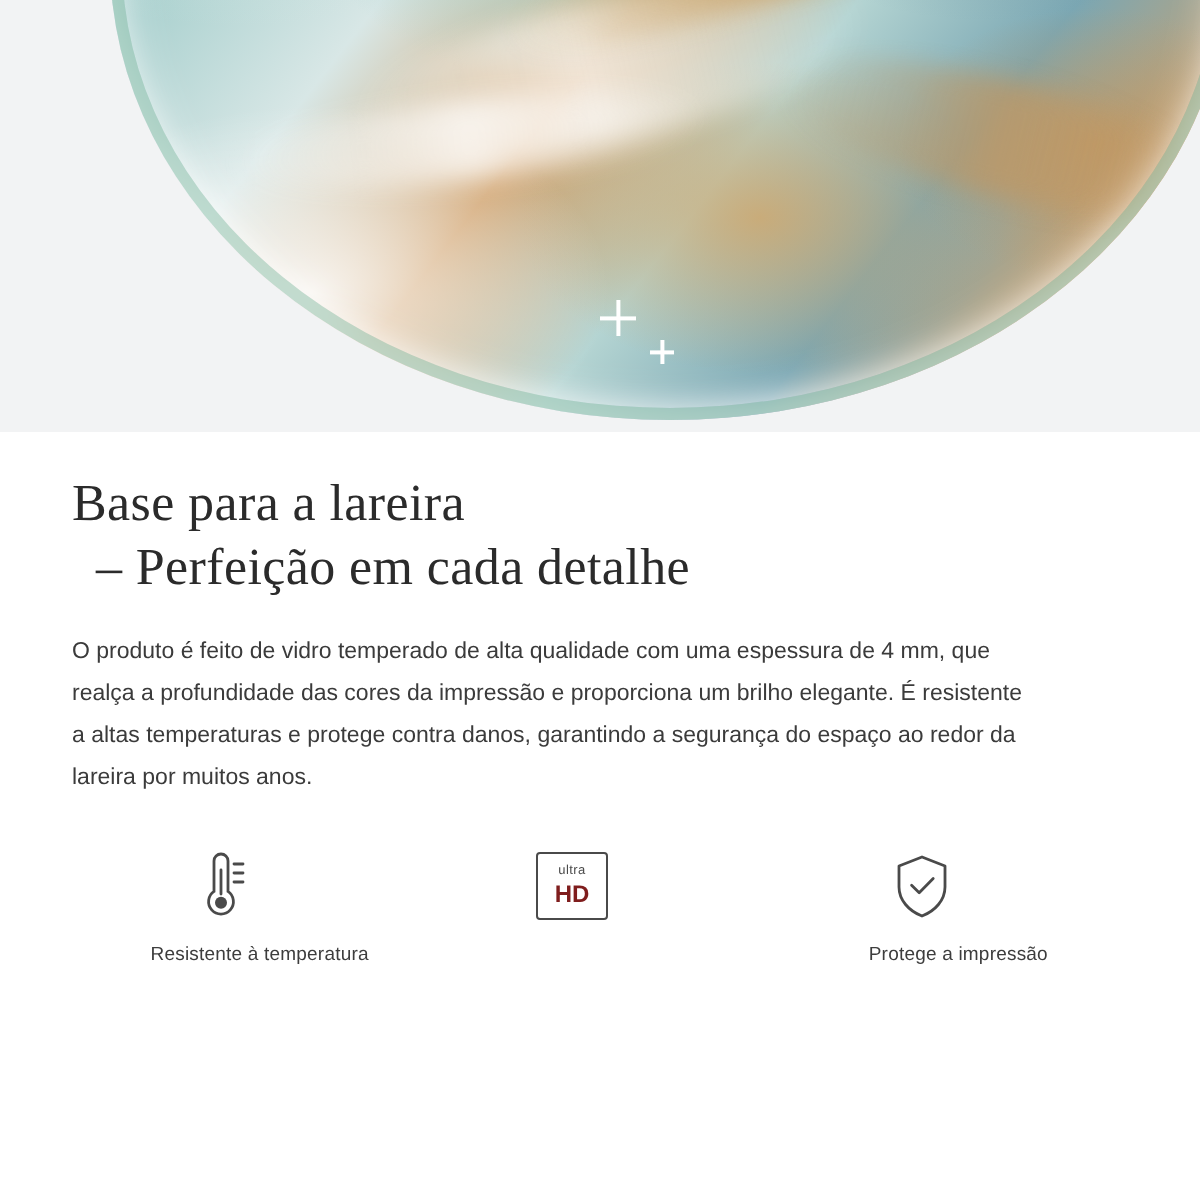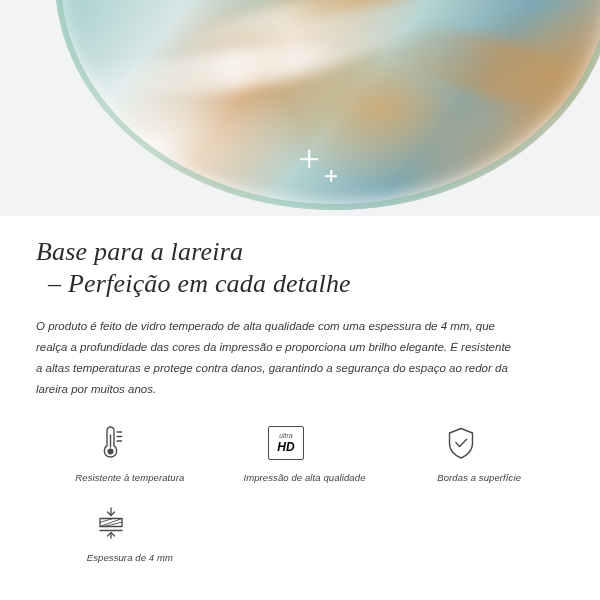--- a/index.html
+++ b/index.html
@@ -96,21 +96,20 @@
   .sp2 { left: 325px; top: 170px; width: 12px; height: 12px; }
   .sp2::before { width: 12px; }
   .sp2::after { height: 12px; }
 
   
   .content {
     position: absolute;
     left: 0;
     top: 216px;
     width: 572px;
-    font-style: italic;
   }
   .headline {
     margin: 0;
     padding: 20px 36px 0 36px;
     font-family: "Liberation Serif", serif;
     font-size: 26px;
     line-height: 32px;
     font-weight: 400;
     color: #2b2b2b;
     letter-spacing: 0.2px;
@@ -161,21 +160,21 @@
     width: 34px; height: 32px;
     border: 1.4px solid #4a4a4a;
     border-radius: 2px;
     display: flex;
     flex-direction: column;
     align-items: center;
     justify-content: center;
     line-height: 1;
   }
   .ultrahd-box .u1 { font-size: 6.5px; letter-spacing: 0.2px; color: #4a4a4a; }
-  .ultrahd-box .u2 { font-size: 12px; font-weight: bold; color: #000000; margin-top: 1px; }
+  .ultrahd-box .u2 { font-size: 12px; font-weight: bold; color: #7f1d1d; margin-top: 1px; }
 
   .bottom-strip {
     position: absolute;
     left: 0;
     bottom: 0;
     width: 600px;
     height: 26px;
     background: #ffffff;
   }
 </style>
@@ -223,47 +222,32 @@
         <div class="feature-label">Resistente à temperatura</div>
       </div>
 
       <div class="feature">
         <div class="feature-icon">
           <div class="ultrahd-box">
             <span class="u1">ultra</span>
             <span class="u2">HD</span>
           </div>
         </div>
-        <div class="feature-label">Impressão de alta qualidade</div>
       </div>
 
       <div class="feature">
         <div class="feature-icon">
           <svg width="34" height="38" viewBox="0 0 34 38" fill="none" stroke="#4a4a4a" stroke-width="1.4" stroke-linejoin="round" stroke-linecap="round">
             <path d="M17 4.5 5.5 9v10.5C5.5 26 10.4 31.5 17 34c6.6-2.5 11.5-8 11.5-14.5V9z"></path>
             <path d="M11.8 18.6 15.6 22.4 22.6 15.2"></path>
           </svg>
         </div>
-        <div class="feature-label">Bordas a superfície</div>
+        <div class="feature-label">Protege a impressão</div>
       </div>
 
 
 
-      <div class="feature">
-        <div class="feature-icon">
-          <svg width="40" height="38" viewBox="0 0 40 38" fill="none" stroke="#4a4a4a" stroke-width="1.3" stroke-linecap="round" stroke-linejoin="round">
-            <line x1="20" y1="4" x2="20" y2="11"></line>
-            <path d="M16.5 8 20 11.5 23.5 8"></path>
-            <rect x="9" y="14.5" width="22" height="8"></rect>
-            <path d="M9 22.5 31 14.5M13 22.5 31 18.2M9 18.4 22 14.5" stroke-width="0.9"></path>
-            <line x1="9" y1="26.5" x2="31" y2="26.5"></line>
-            <line x1="20" y1="34" x2="20" y2="29.5"></line>
-            <path d="M16.5 32 20 28.5 23.5 32"></path>
-          </svg>
-        </div>
-        <div class="feature-label">Espessura de 4 mm</div>
-      </div>
 
     </div>
   </div>
 
   <div class="bottom-strip"></div>
 </div>
 
 </body></html>

